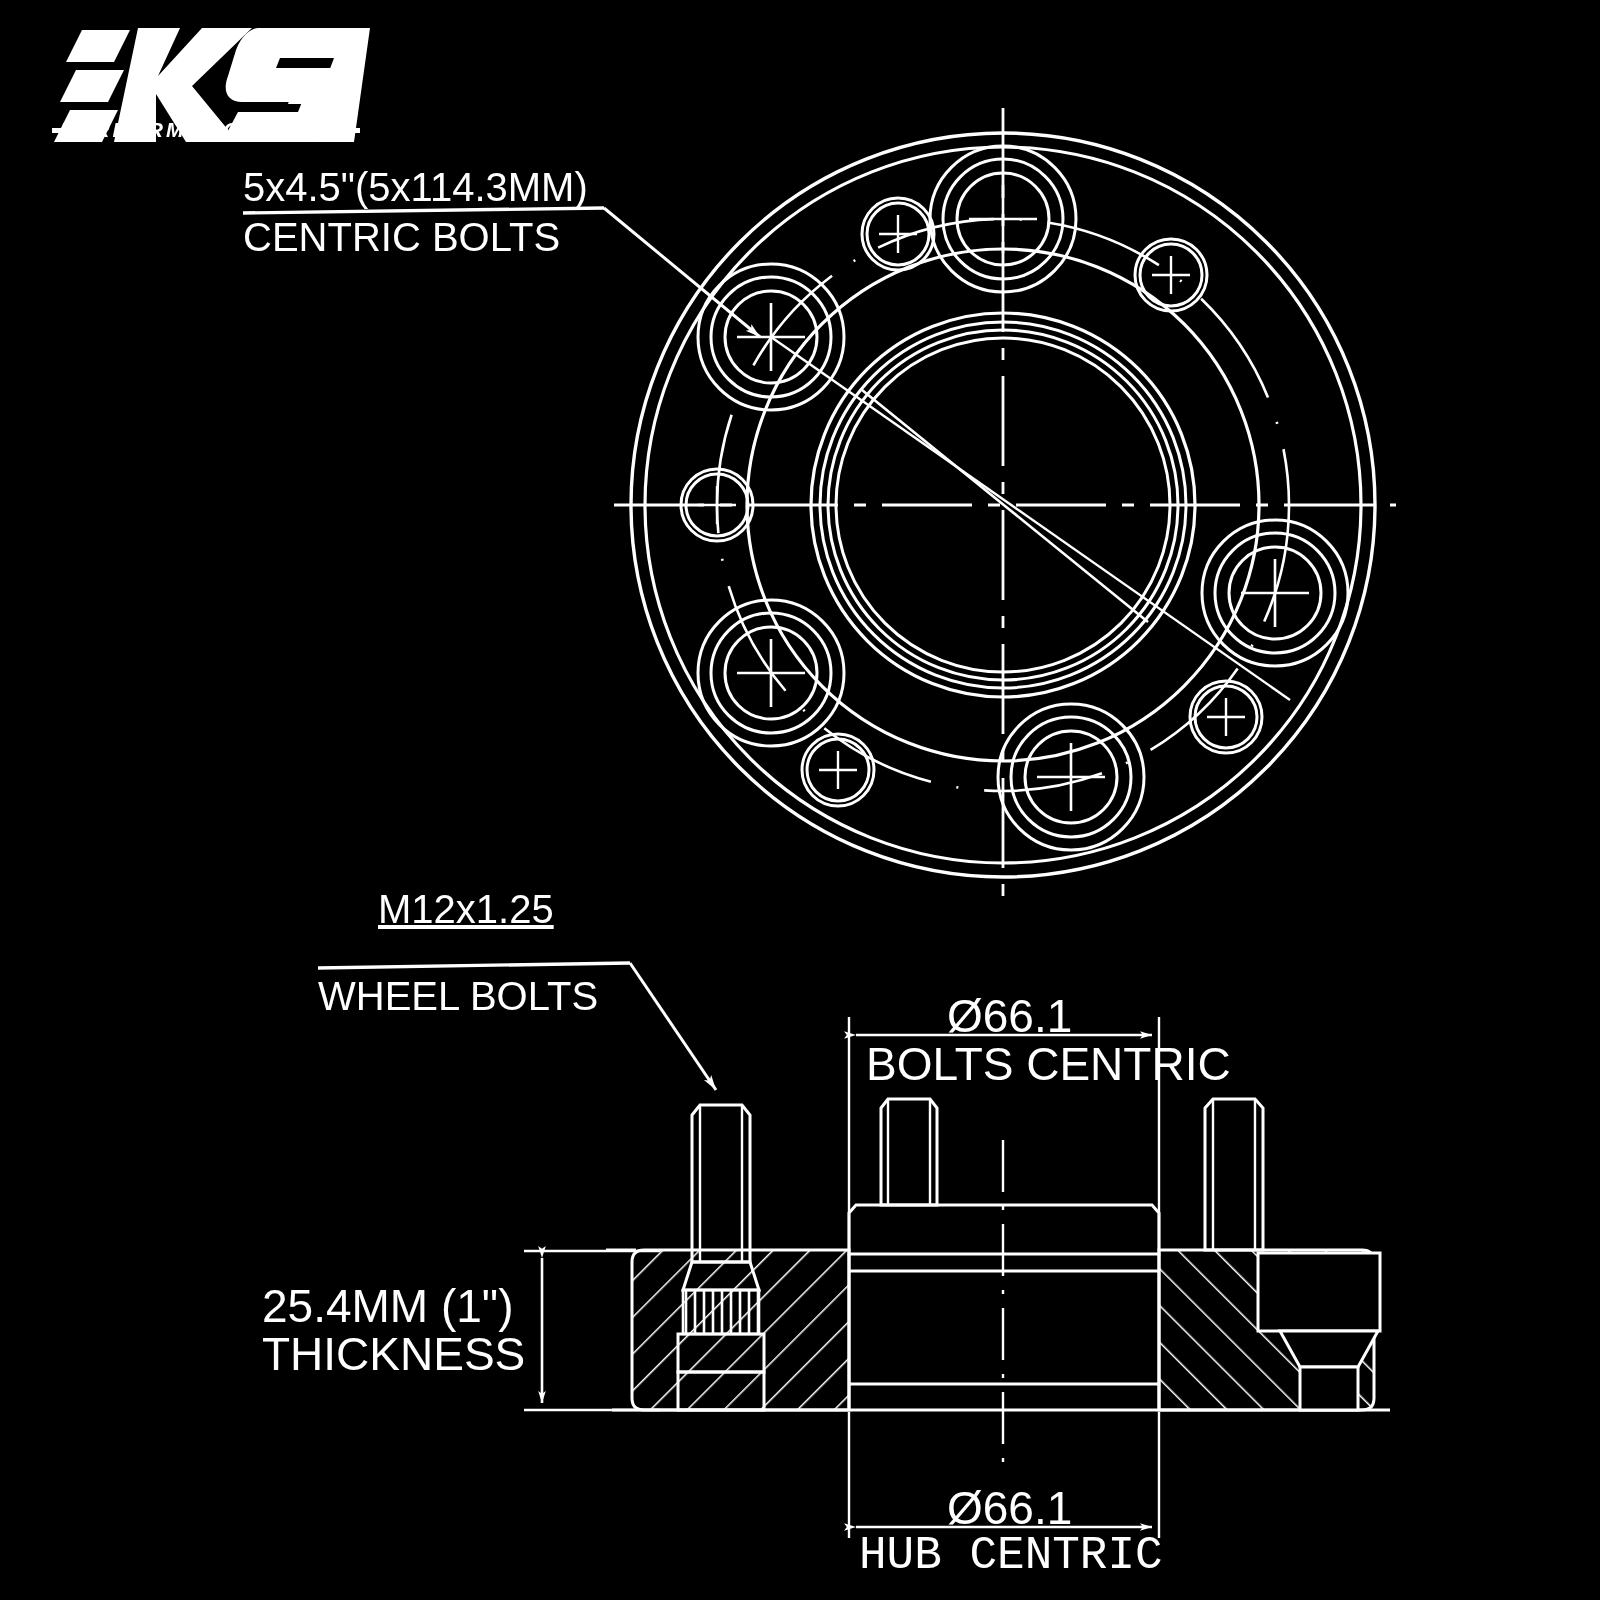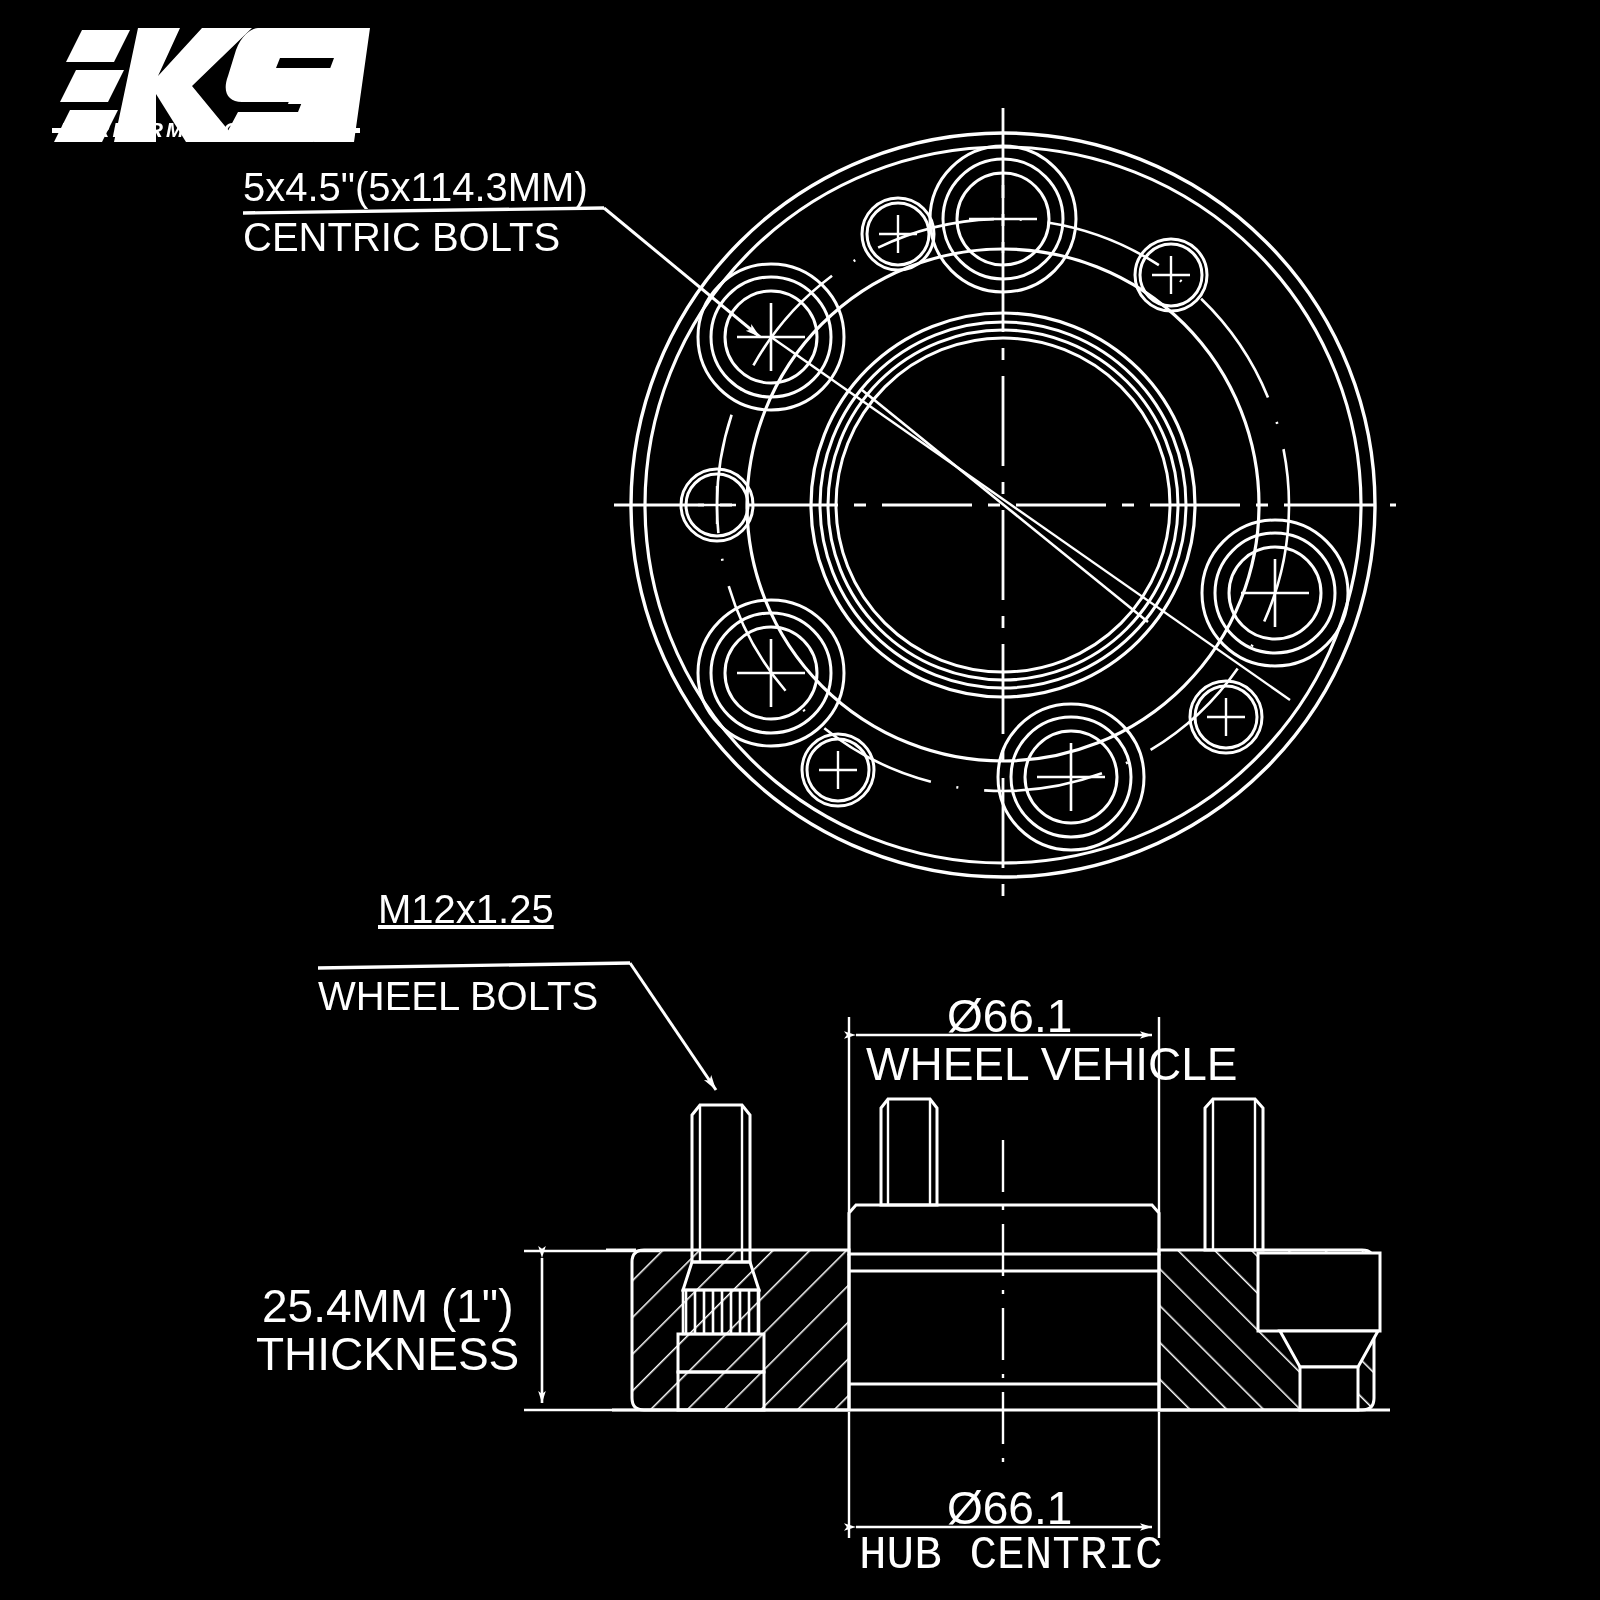--- a/index.html
+++ b/index.html
@@ -242,21 +242,21 @@
     <line x1="318" y1="968" x2="630" y2="963" stroke="#fff" stroke-width="3.4"></line>
   </svg>
 
   <div class="lbl lbl-lg" style="left:243px;top:166px;">5x4.5"(5x114.3MM)</div>
   <div class="lbl lbl-lg" style="left:243px;top:216px;">CENTRIC BOLTS</div>
 
   <div class="lbl lbl-lg" style="left:378px;top:888px;text-decoration:underline;">M12x1.25</div>
   <div class="lbl lbl-lg" style="left:318px;top:938px;margin-top:37px;">WHEEL BOLTS</div>
 
   <div class="lbl lbl-md" style="left:262px;top:1282px;">25.4MM (1")</div>
-  <div class="lbl lbl-md" style="left:256px;top:1330px;">THICKNESS</div>
+  <div class="lbl lbl-md" style="left:262px;top:1330px;">THICKNESS</div>
 
   <div class="lbl lbl-md" style="left:947px;top:992px;">Ø66.1</div>
-  <div class="lbl lbl-md" style="left:866px;top:1040px;">WHEEL VEHICLE</div>
+  <div class="lbl lbl-md" style="left:866px;top:1040px;">BOLTS CENTRIC</div>
 
   <div class="lbl lbl-md" style="left:947px;top:1484px;">Ø66.1</div>
   <div class="lbl lbl-md" style="left:859px;top:1532px;font-family:Liberation Mono, monospace;">HUB CENTRIC</div>
 
 </div>
 
 </body></html>

